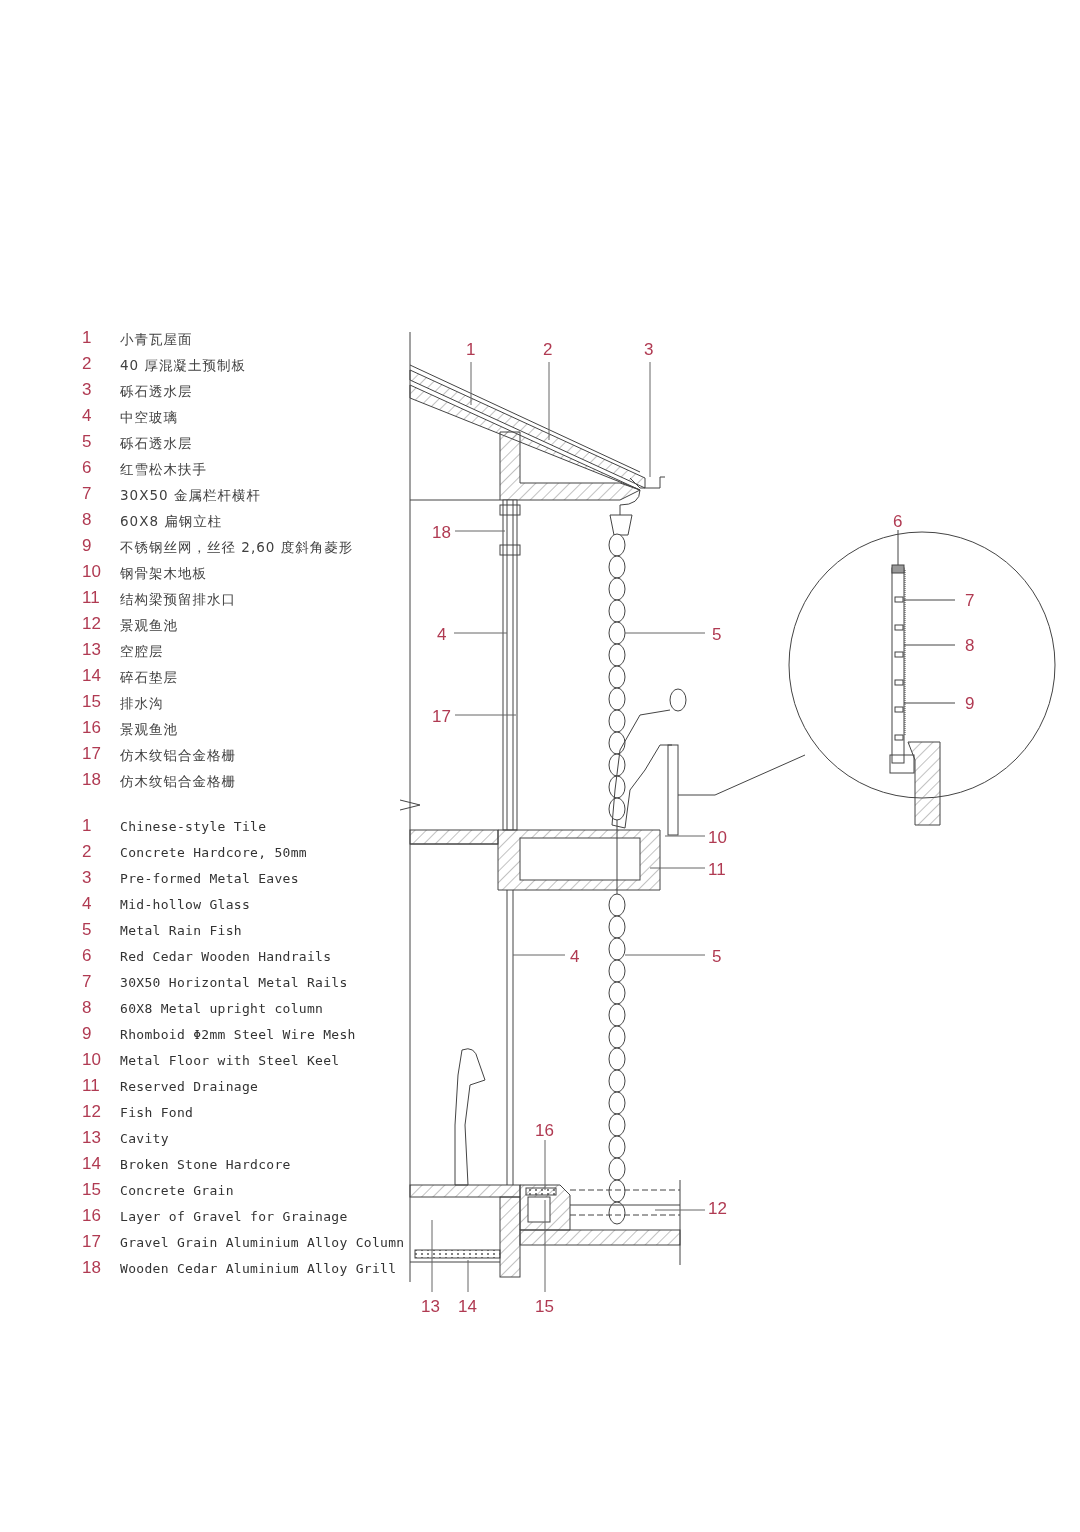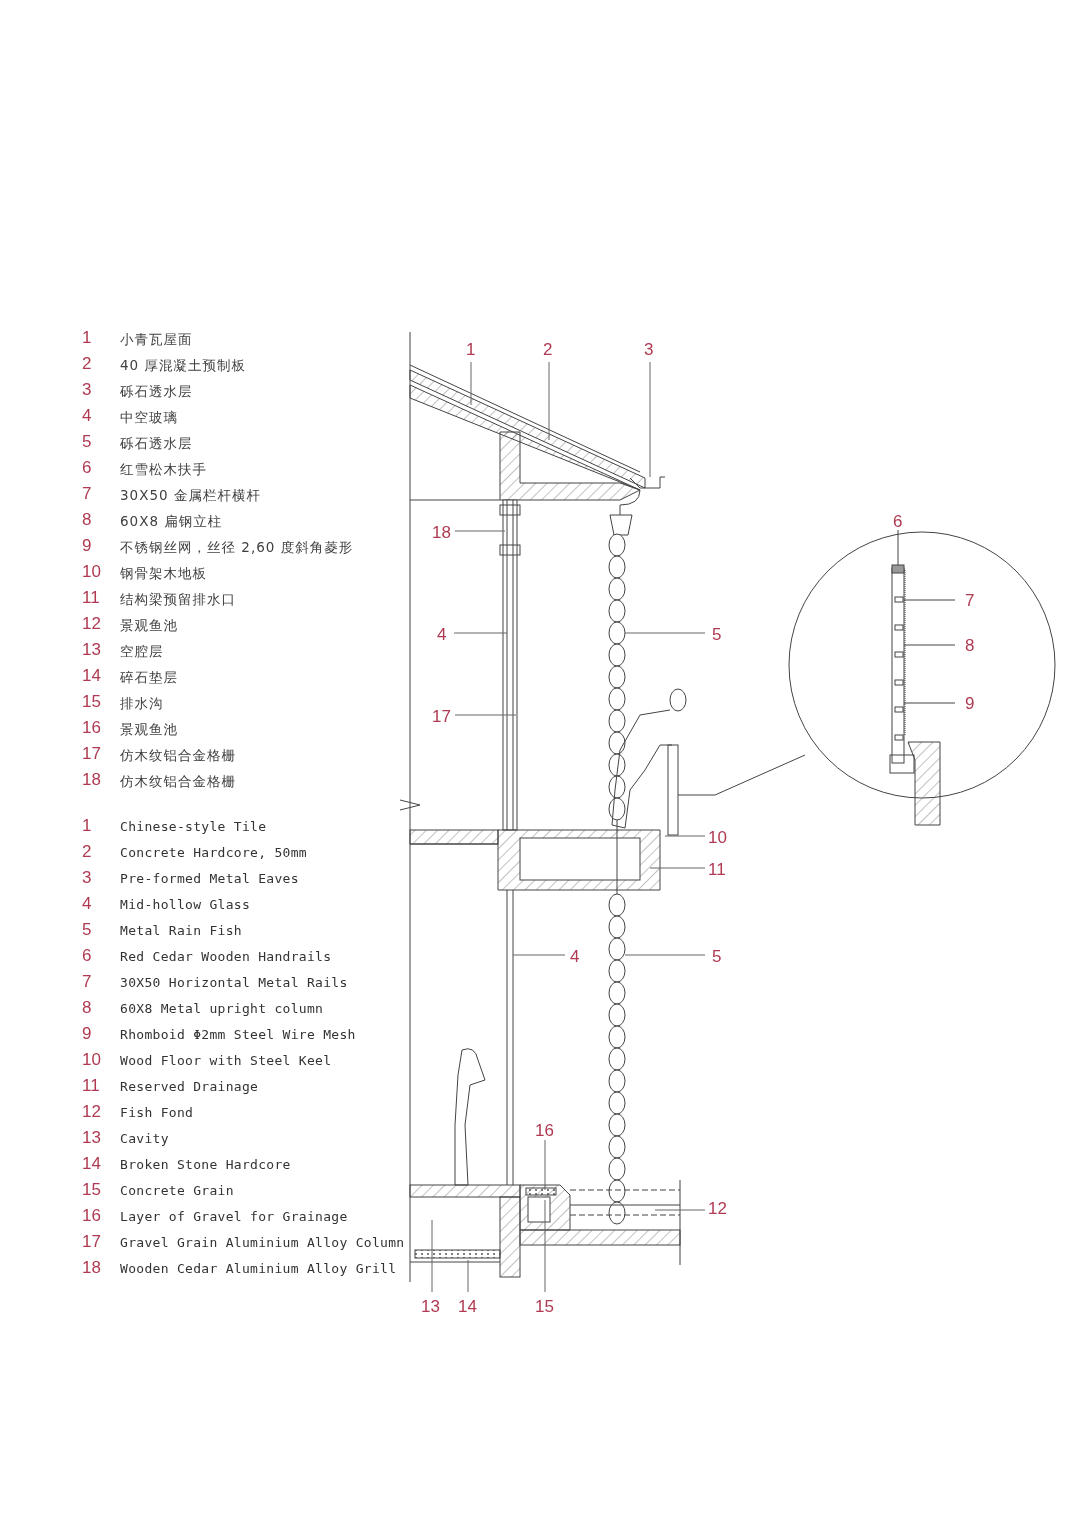--- a/index.html
+++ b/index.html
@@ -125,21 +125,21 @@
       <div class="row" style="top: 182px;">
         <span class="num">8</span>
         <span class="txt-en">60X8 Metal upright column</span>
       </div>
       <div class="row" style="top: 208px;">
         <span class="num">9</span>
         <span class="txt-en">Rhomboid Φ2mm Steel Wire Mesh</span>
       </div>
       <div class="row" style="top: 234px;">
         <span class="num">10</span>
-        <span class="txt-en">Wood Floor with Steel Keel</span>
+        <span class="txt-en">Metal Floor with Steel Keel</span>
       </div>
       <div class="row" style="top: 260px;">
         <span class="num">11</span>
         <span class="txt-en">Reserved Drainage</span>
       </div>
       <div class="row" style="top: 286px;">
         <span class="num">12</span>
         <span class="txt-en">Fish Fond</span>
       </div>
       <div class="row" style="top: 312px;">

